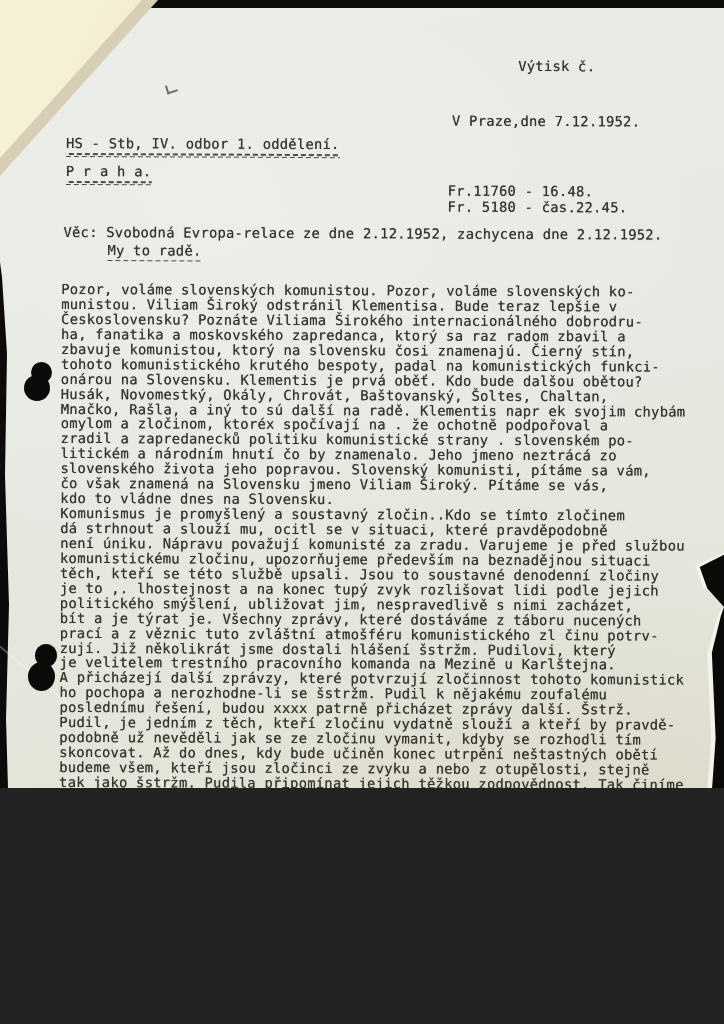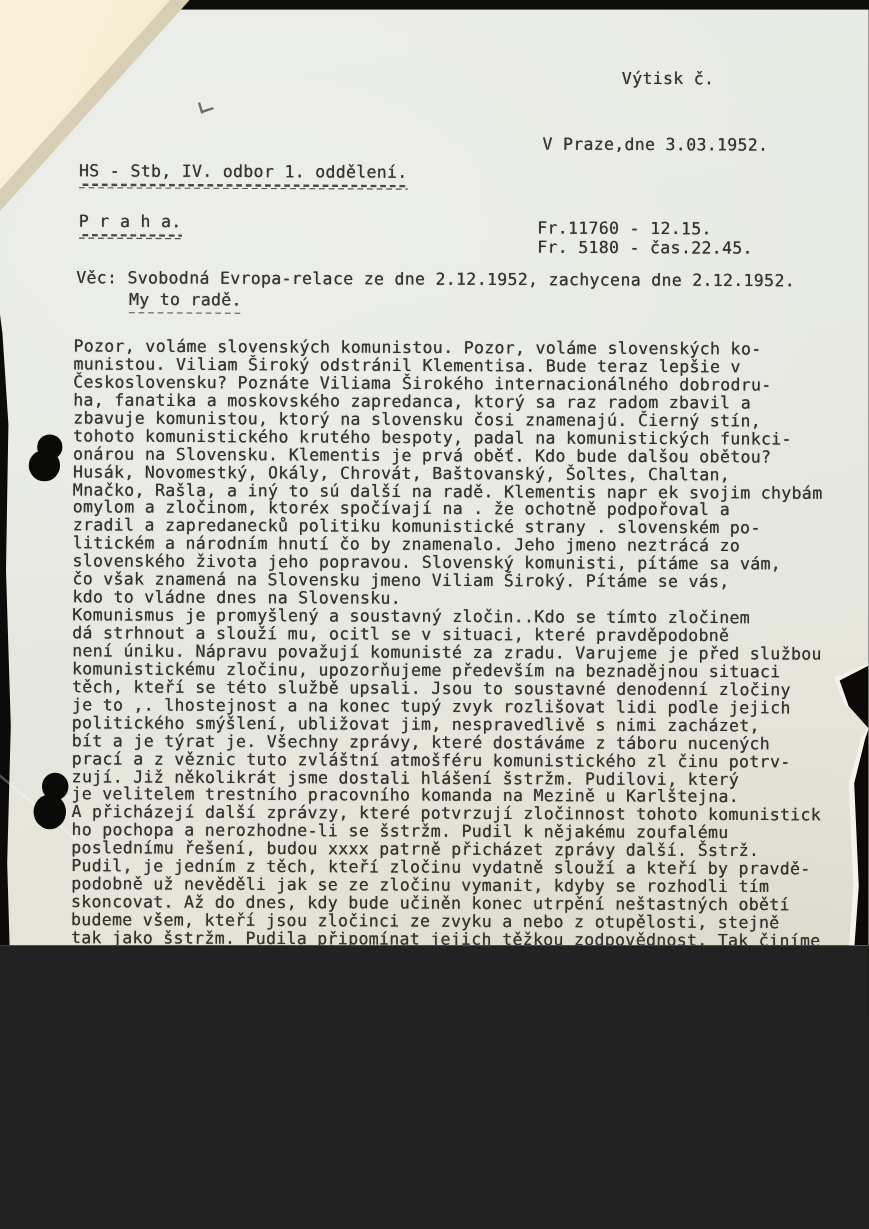--- a/index.html
+++ b/index.html
@@ -102,21 +102,21 @@
     padding-bottom: 3px;
     background-image: repeating-linear-gradient(90deg, rgba(48,46,42,.85) 0 5px, rgba(0,0,0,0) 5px 8px);
     background-repeat: repeat-x;
     background-size: 8px 1.5px;
     background-position: 0 100%;
   }
   .t-copy   { left: 518px; top: 57px; }
   .t-ref    { left: 66px;  top: 96px; }
   .t-date   { left: 452px; top: 112px; }
   .t-dept   { left: 66px;  top: 136px; }
-  .t-city   { left: 66px;  top: 178px; }
+  .t-city   { left: 66px;  top: 164px; }
   .t-fr1    { left: 448px; top: 182px; }
   .t-fr2    { left: 448px; top: 198px; }
   .t-subj   { left: 64px;  top: 225px; }
   .t-title  { left: 108px; top: 243px; }
   .t-body   { left: 62px;  top: 282px; width: 660px; }
   
   .handnote {
     position: absolute; left: 524px; top: 958px;
     font-family: "DejaVu Serif", serif; font-style: italic;
     font-size: 24px; letter-spacing: 4px;
@@ -152,24 +152,24 @@
     <div class="lobe lobe-a"></div>
     <div class="lobe lobe-b"></div>
   </div>
   <div class="hole hole2">
     <div class="lobe lobe-a"></div>
     <div class="lobe lobe-b"></div>
   </div>
 
   <div class="content">
     <div class="typed t-copy">Výtisk č.</div>
-    <div class="typed t-date">V Praze,dne 3.03.1952.</div>
+    <div class="typed t-date">V Praze,dne 7.12.1952.</div>
     <div class="typed t-dept"><span class="u2">HS - Stb, IV. odbor 1. oddělení.</span></div>
     <div class="typed t-city"><span class="u2">P r a h a.</span></div>
-    <div class="typed t-fr1">Fr.11760 - 12.15.</div>
+    <div class="typed t-fr1">Fr.11760 - 16.48.</div>
     <div class="typed t-fr2">Fr. 5180 - čas.22.45.</div>
     <div class="typed t-subj">Věc: Svobodná Evropa-relace ze dne 2.12.1952, zachycena dne 2.12.1952.</div>
     <div class="typed t-title"><span class="u1">My to radě.</span></div>
     <div class="typed t-body">Pozor, voláme slovenských komunistou. Pozor, voláme slovenských ko-
 munistou. Viliam Široký odstránil Klementisa. Bude teraz lepšie v
 Československu? Poznáte Viliama Širokého internacionálného dobrodru-
 ha, fanatika a moskovského zapredanca, ktorý sa raz radom zbavil a
 zbavuje komunistou, ktorý na slovensku čosi znamenajú. Čierný stín,
 tohoto komunistického krutého bespoty, padal na komunistických funkci-
 onárou na Slovensku. Klementis je prvá oběť. Kdo bude dalšou obětou?

